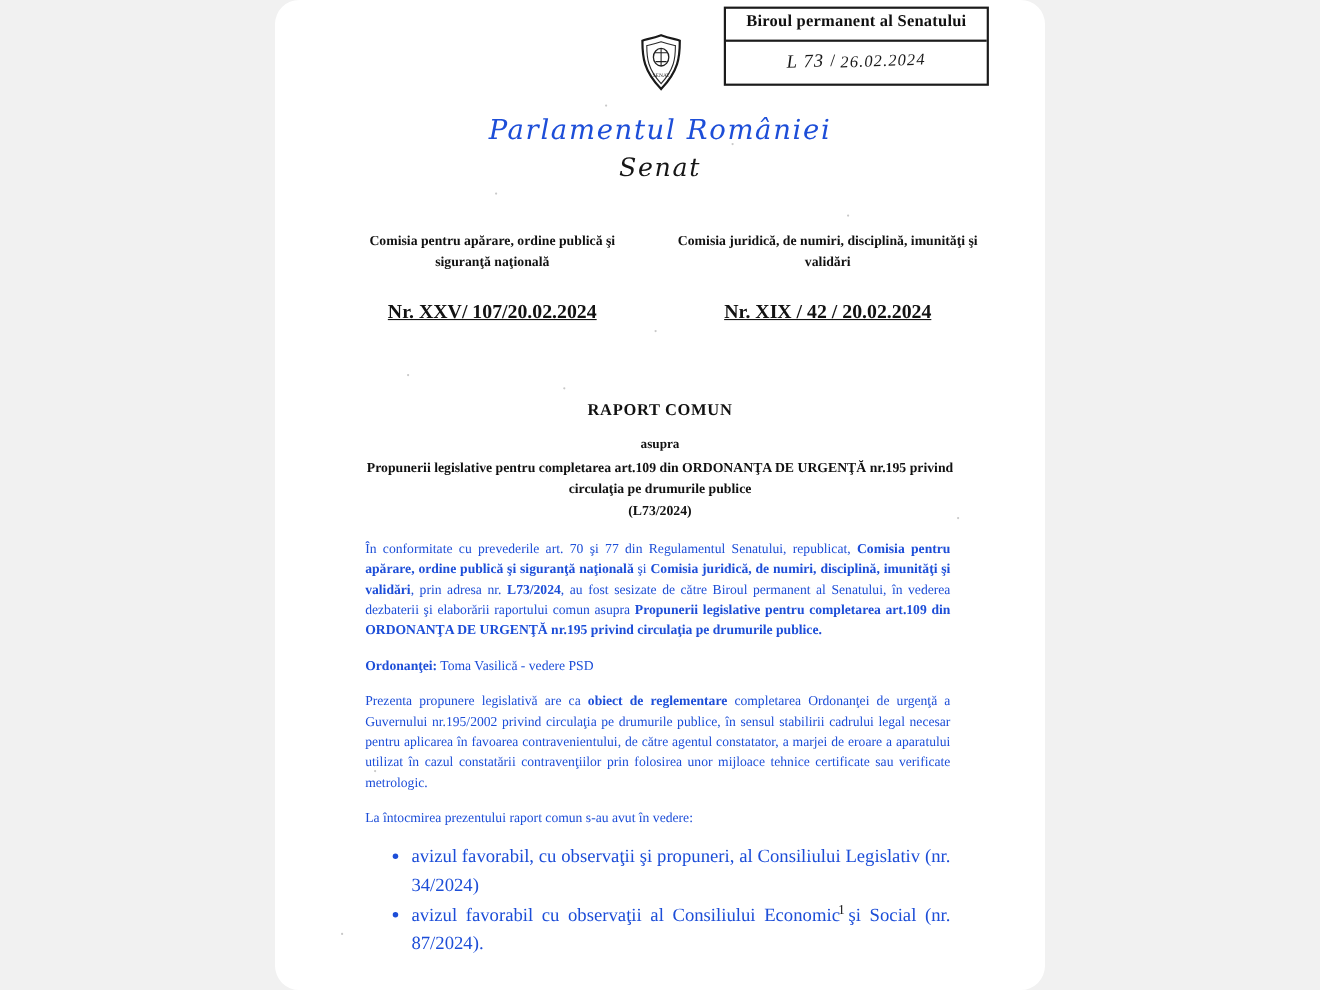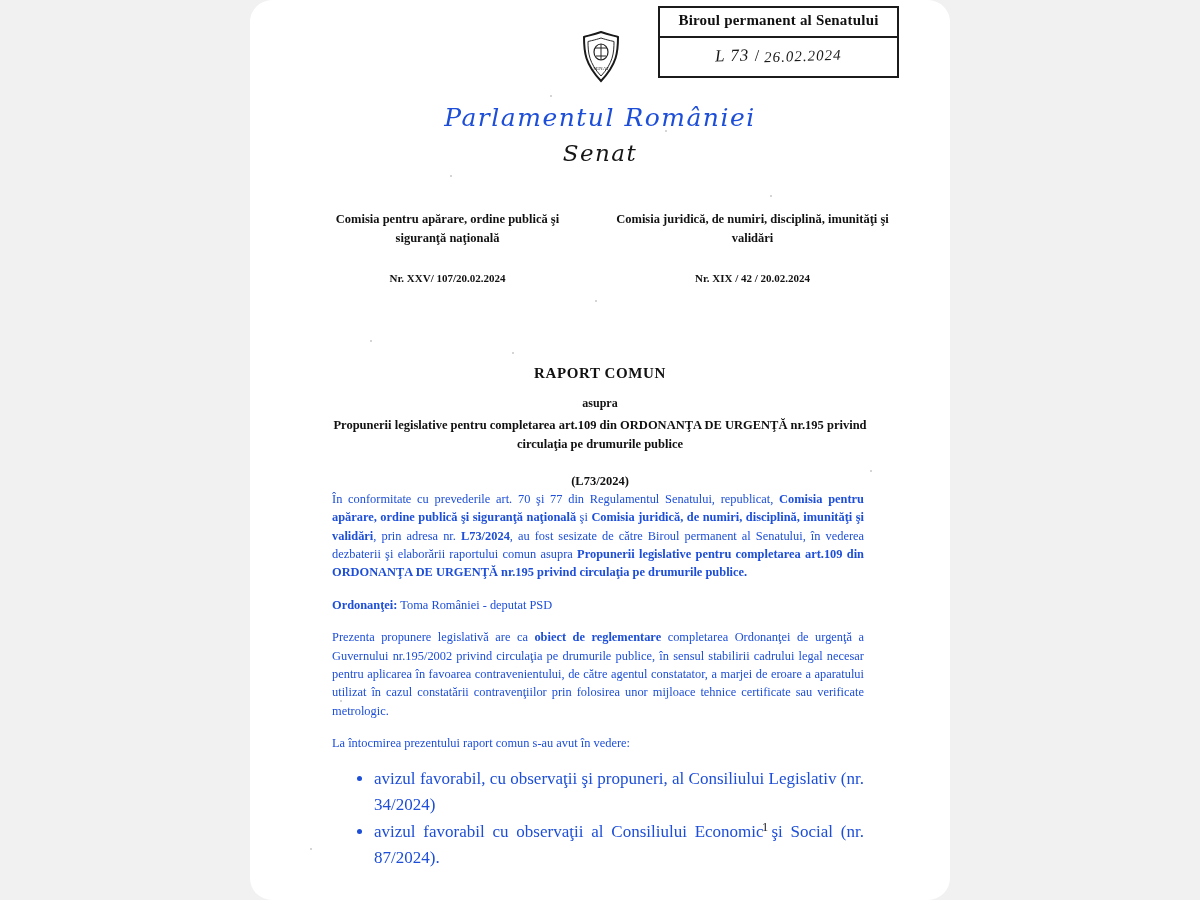--- a/index.html
+++ b/index.html
@@ -135,21 +135,22 @@
     text-align: center;
     font-family: "Liberation Serif", serif;
     font-weight: bold;
     font-size: 12.5px;
     line-height: 1.5;
     color: #121212;
   }
   .committee .nr {
     margin-top: 22px;
     font-weight: bold;
-    font-size: 11px;
+    font-size: 18px;
+    text-decoration: underline;
   }
 
   
   .report-head {
     position: absolute;
     left: 60px;
     top: 365px;
     width: 580px;
     text-align: center;
     color: #111;
@@ -166,21 +167,21 @@
   }
   .report-head .l3 {
     font-weight: bold;
     font-size: 12.5px;
     margin-top: 5px;
     line-height: 1.5;
   }
   .report-head .l4 {
     font-weight: bold;
     font-size: 12.5px;
-    margin-top: 20px;
+    margin-top: 3px;
   }
 
   
   .body-block {
     position: absolute;
     left: 82px;
     top: 490px;
     width: 532px;
     font-family: "Liberation Serif", serif;
     font-size: 12.4px;
@@ -267,21 +268,21 @@
         <div class="l1">RAPORT  COMUN</div>
         <div class="l2">asupra</div>
         <div class="l3">Propunerii legislative pentru completarea art.109 din ORDONANŢA DE URGENŢĂ nr.195 privind circulaţia pe drumurile publice</div>
         <div class="l4">(L73/2024)</div>
       </div>
 
       <div class="body-block">
         <p>În conformitate cu prevederile art. 70 şi 77 din Regulamentul Senatului, republicat, <b>Comisia pentru apărare, ordine  publică şi siguranţă naţională</b> şi <b>Comisia juridică, de numiri, disciplină, imunităţi şi validări</b>, prin adresa nr. <b>L73/2024</b>, au fost sesizate de către Biroul permanent al Senatului, în vederea dezbaterii şi elaborării raportului comun asupra <b>Propunerii legislative pentru completarea art.109 din ORDONANŢA DE URGENŢĂ nr.195 privind circulaţia pe drumurile publice.</b></p>
         <p class="initiator">
           <b>Ordonanţei:</b>
-          <span>Toma României - deputat PSD</span>
+          <span>Toma Vasilică - vedere PSD</span>
         </p>
         <p>Prezenta propunere legislativă are ca <b>obiect de reglementare</b> completarea Ordonanţei de urgenţă a Guvernului nr.195/2002 privind circulaţia pe drumurile publice, în sensul stabilirii cadrului legal necesar pentru aplicarea în favoarea contravenientului, de către agentul constatator, a marjei de eroare a aparatului utilizat în cazul constatării contravenţiilor prin folosirea unor mijloace tehnice certificate sau verificate metrologic.</p>
         <p>La întocmirea prezentului raport comun s-au avut în vedere:</p>
         <ul class="avize">
           <li>avizul favorabil, cu observaţii şi propuneri, al Consiliului Legislativ (nr. 34/2024)</li>
           <li>avizul favorabil cu observaţii al Consiliului Economic şi Social (nr. 87/2024).</li>
         </ul>
       </div>
 
       <div class="page-number">1</div>

